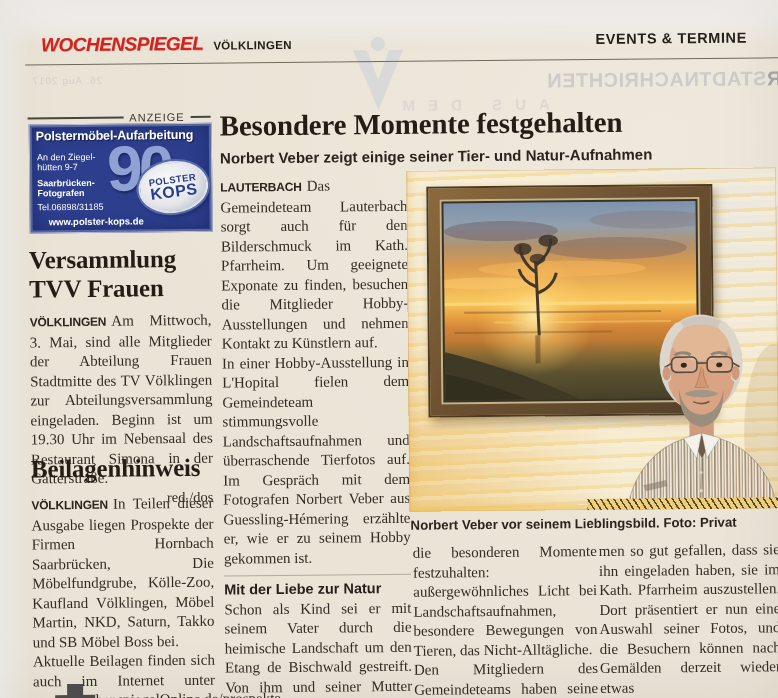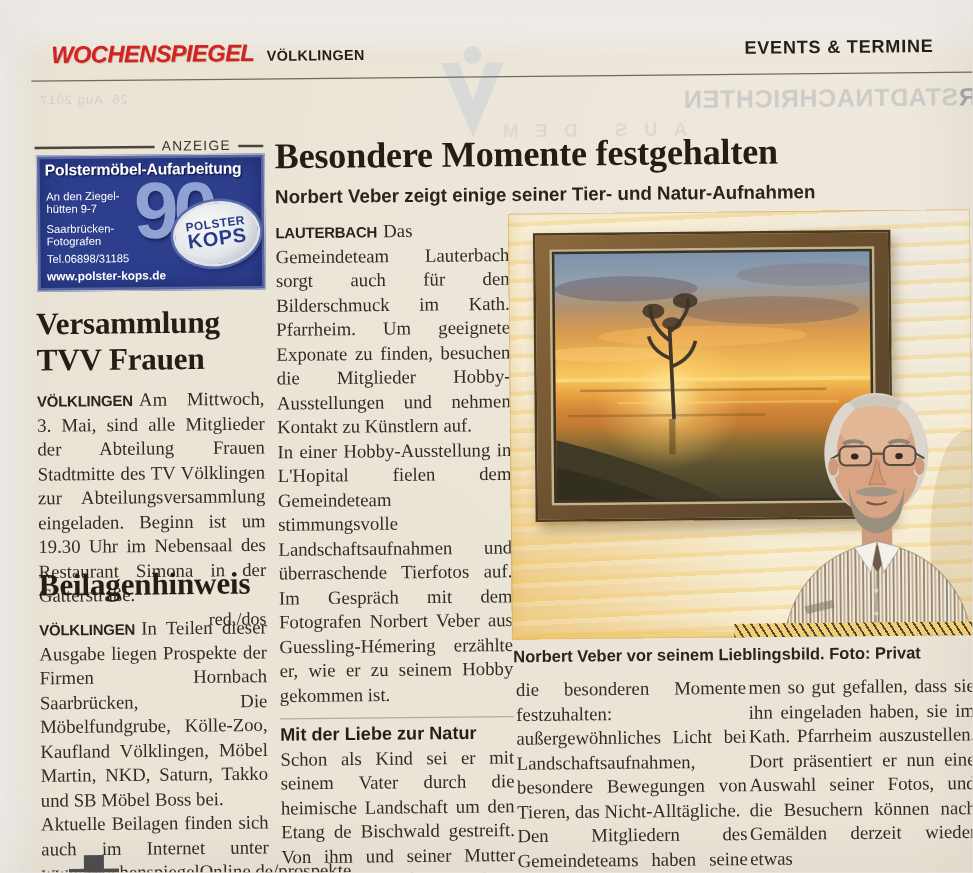--- a/index.html
+++ b/index.html
@@ -40,23 +40,23 @@
       font-family:"Liberation Sans","DejaVu Sans",sans-serif;font-size:11px;letter-spacing:1px;color:#3c352c;}
   .anzeige-row .dash{height:2px;background:#4a443a;}
   .anzeige-row .dash.long{flex:1;}
   .anzeige-row .dash.short{width:20px;}
   .ad-box{position:absolute;left:31px;top:121px;width:181px;height:107px;background:#2c3e8c;
       border:1px solid #b9c0d6;box-shadow:inset 0 0 0 2px rgba(255,255,255,0.25),inset 0 0 18px rgba(10,20,70,0.5);
       font-family:"Liberation Sans","DejaVu Sans",sans-serif;color:#fff;overflow:hidden;}
   .ad-title{position:absolute;left:6px;top:4px;font-size:12.6px;font-weight:700;letter-spacing:-0.2px;
       text-shadow:1px 1px 1px rgba(0,0,30,0.6);}
   .ad-addr{position:absolute;left:7px;top:27px;font-size:9px;font-weight:400;line-height:10px;}
-  .ad-city{position:absolute;left:7px;top:53px;font-size:9px;font-weight:400;line-height:10px;}
+  .ad-city{position:absolute;left:7px;top:53px;font-size:9px;font-weight:700;line-height:10px;}
   .ad-phone{position:absolute;left:7px;top:77px;font-size:9px;font-weight:400;}
-  .ad-web{position:absolute;left:7px;top:91px;font-size:9.5px;font-weight:700;}
+  .ad-web{position:absolute;left:18px;top:91px;font-size:9.5px;font-weight:700;}
   .ad-90{position:absolute;left:77px;top:12px;font-size:64px;font-weight:700;color:#8fa2d4;
       letter-spacing:-4px;line-height:1;text-shadow:1px 2px 2px rgba(10,20,60,0.5);}
   .ad-jahre{position:absolute;left:130px;top:22px;font-size:8px;font-weight:700;letter-spacing:2px;color:#e8ecf6;margin-top:44px;}
   .ad-badge{position:absolute;right:3px;top:37px;width:66px;height:48px;border-radius:50%;
       background:radial-gradient(ellipse at 40% 35%,#fafaf8 0%,#e4e6ea 55%,#a9aeba 100%);
       border:2px solid #dfe3ec;box-shadow:0 0 0 2px #5a6aa8, 2px 3px 4px rgba(10,20,60,0.5);
       display:flex;flex-direction:column;align-items:center;justify-content:center;transform:rotate(-7deg);}
   .ad-badge .b1{font-size:9.5px;font-weight:700;color:#273c8a;letter-spacing:0.4px;}
   .ad-badge .b2{font-size:16px;font-weight:700;color:#273c8a;letter-spacing:0.5px;margin-top:-2px;}
 

